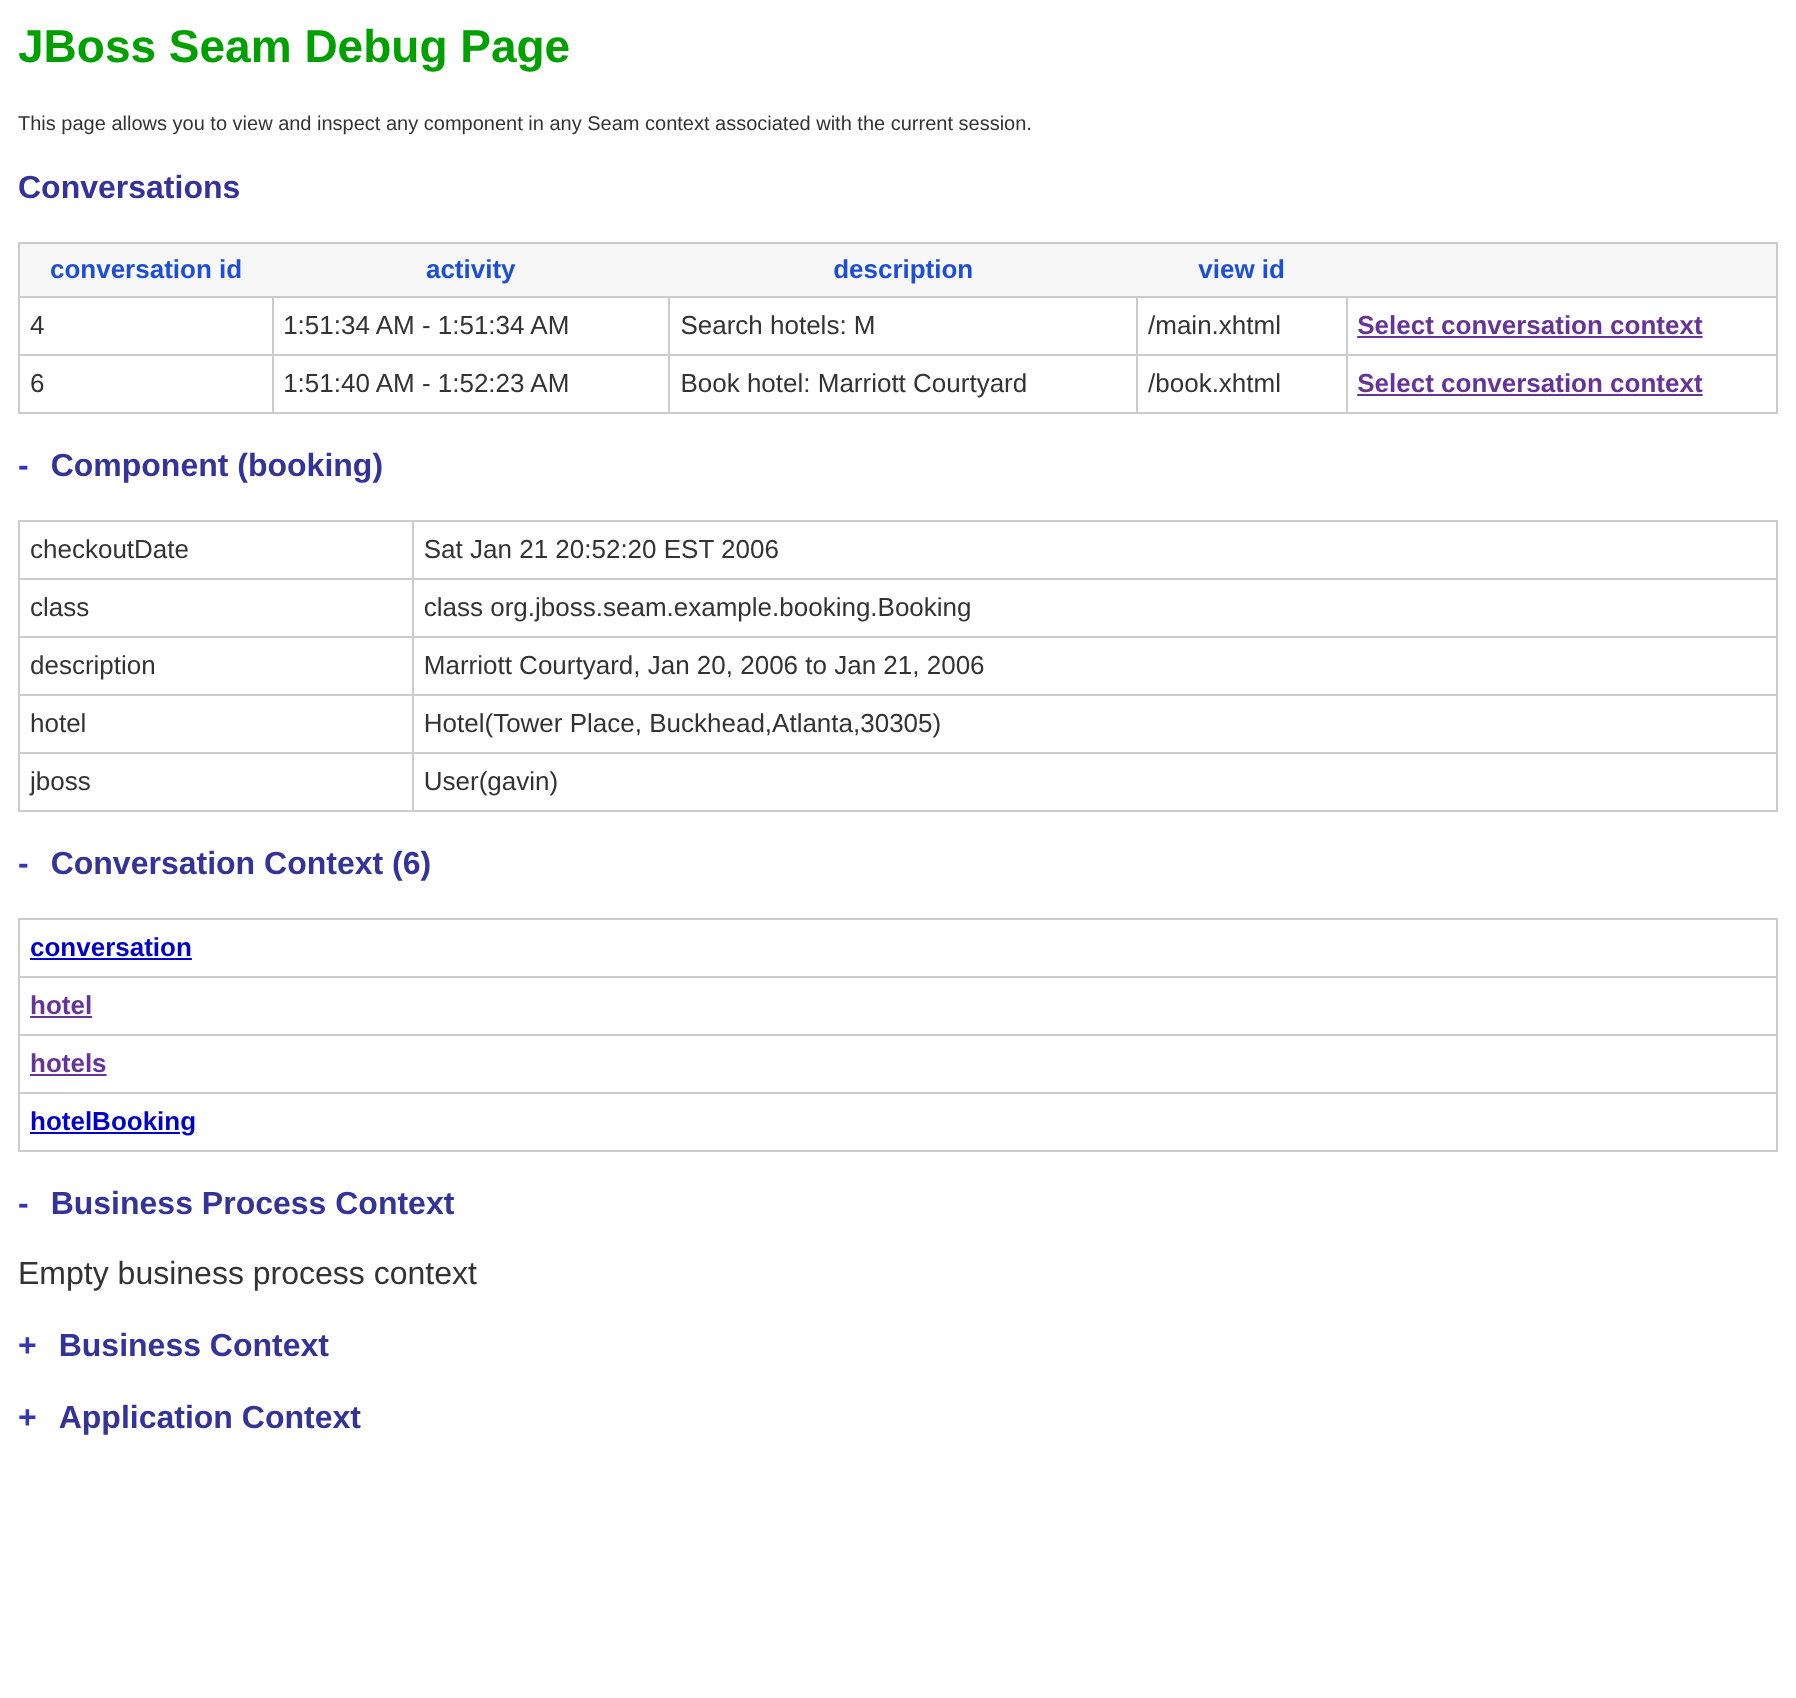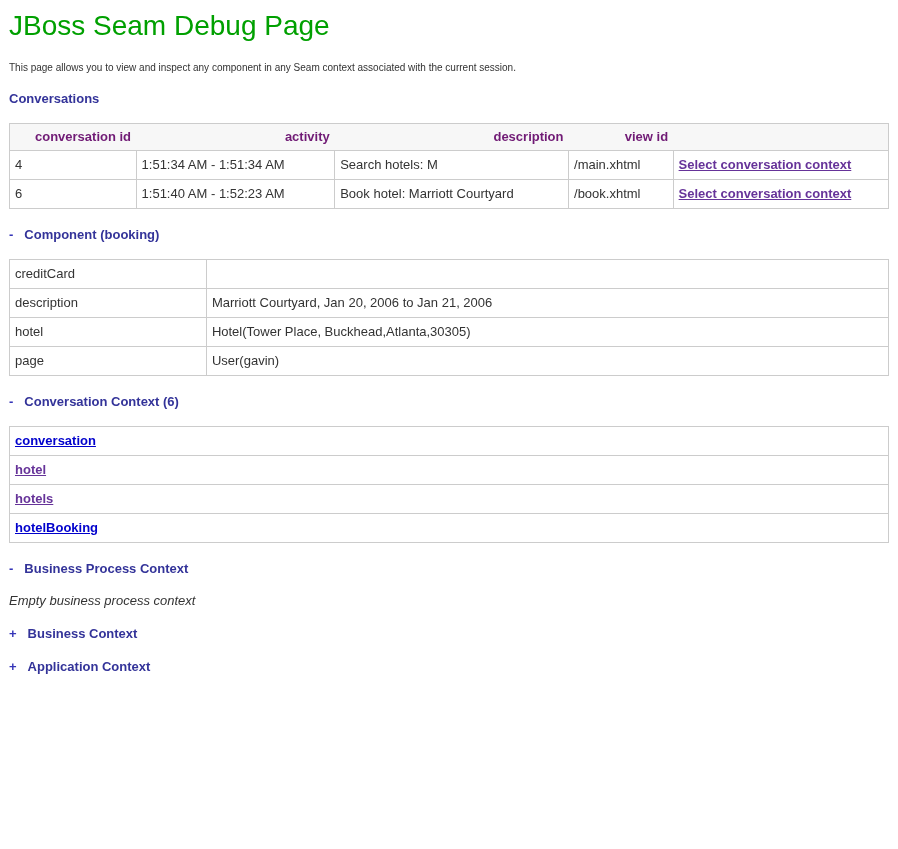--- a/index.html
+++ b/index.html
@@ -5,32 +5,32 @@
   * { box-sizing: border-box; }
   html, body { background: #ffffff; }
   body {
     margin: 8px 9px;
     font-family: "Liberation Sans", "DejaVu Sans", sans-serif;
     font-size: 13px;
     color: var(--text, #333333);
     width: 880px;
   }
   h1 {
-    font-size: 28px;
-    font-weight: normal;
+    font-size: 23px;
+    font-weight: bold;
     color: var(--title-green, #00a000);
     margin: 2px 0 20px 0;
   }
   .intro {
     margin: 0 0 18px 0;
     font-size: 10px;
     color: var(--text, #333333);
   }
   h2 {
-    font-size: 13px;
+    font-size: 16px;
     font-weight: bold;
     color: var(--heading-blue, #333399);
     margin: 18px 0 17px 0;
   }
   h2 .toggle {
     display: inline-block;
     margin-right: 11px;
     color: var(--toggle-blue, #3535b8);
     cursor: pointer;
   }
@@ -40,45 +40,44 @@
     border: 1px solid var(--border, #cccccc);
     font-size: 13px;
     table-layout: fixed;
   }
   table.grid th {
     border-top: 1px solid var(--border, #cccccc);
     border-bottom: 1px solid var(--border, #cccccc);
     border-left: none;
     border-right: none;
     background: var(--header-bg, #f7f7f7);
-    text-align: right;
+    text-align: center;
     font-weight: bold;
     padding: 5px 5px 6px 5px;
-    color: #701a75;
+    color: #1d4ed8;
   }
   table.grid td {
     border: 1px solid var(--border, #cccccc);
     padding: 6px 5px 7px 5px;
     vertical-align: middle;
     overflow: hidden;
     white-space: nowrap;
   }
   a.link {
     color: var(--link-blue, #0000cc);
     text-decoration: underline;
     cursor: pointer;
     font-weight: bold;
   }
   a.link.visited {
     color: var(--link-visited, #663399);
   }
   .empty-msg {
     margin: 17px 0 18px 0;
-    font-size: 13px;
-    font-style: italic;
+    font-size: 16px;
   }
 </style>
 </head>
 <body>
 
 <h1>JBoss Seam Debug Page</h1>
 
 <p class="intro">This page allows you to view and inspect any component in any Seam context associated with the current session.</p>
 
 <h2>Conversations</h2>
@@ -123,40 +122,44 @@
   <span class="toggle">-</span><span>Component (booking)</span>
 </h2>
 
 <table class="grid">
   <colgroup>
     <col style="width:22.4%">
       <col style="width:77.6%">
   </colgroup>
   <tbody>
 
-
-
-  <tr>
-    <td>creditCard</td>
-    <td></td>
-  </tr>
+  <tr>
+    <td>checkoutDate</td>
+    <td>Sat Jan 21 20:52:20 EST 2006</td>
+  </tr>
+
+  <tr>
+    <td>class</td>
+    <td>class org.jboss.seam.example.booking.Booking</td>
+  </tr>
+
 
   <tr>
     <td>description</td>
     <td>Marriott Courtyard, Jan 20, 2006 to Jan 21, 2006</td>
   </tr>
 
   <tr>
     <td>hotel</td>
     <td>Hotel(Tower Place, Buckhead,Atlanta,30305)</td>
   </tr>
 
 
   <tr>
-    <td>page</td>
+    <td>jboss</td>
     <td>User(gavin)</td>
   </tr>
 </tbody>
 </table>
 
 <h2>
   <span class="toggle">-</span><span>Conversation Context (6)</span>
 </h2>
 
 <table class="grid">

